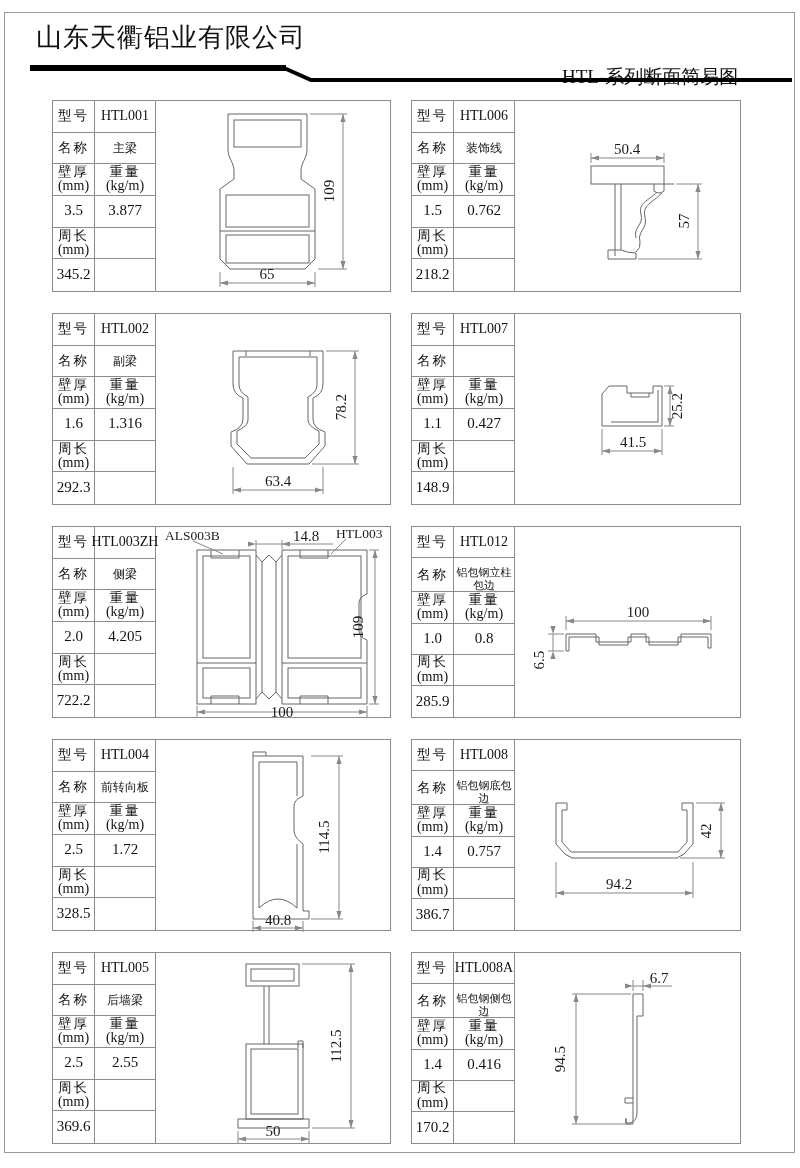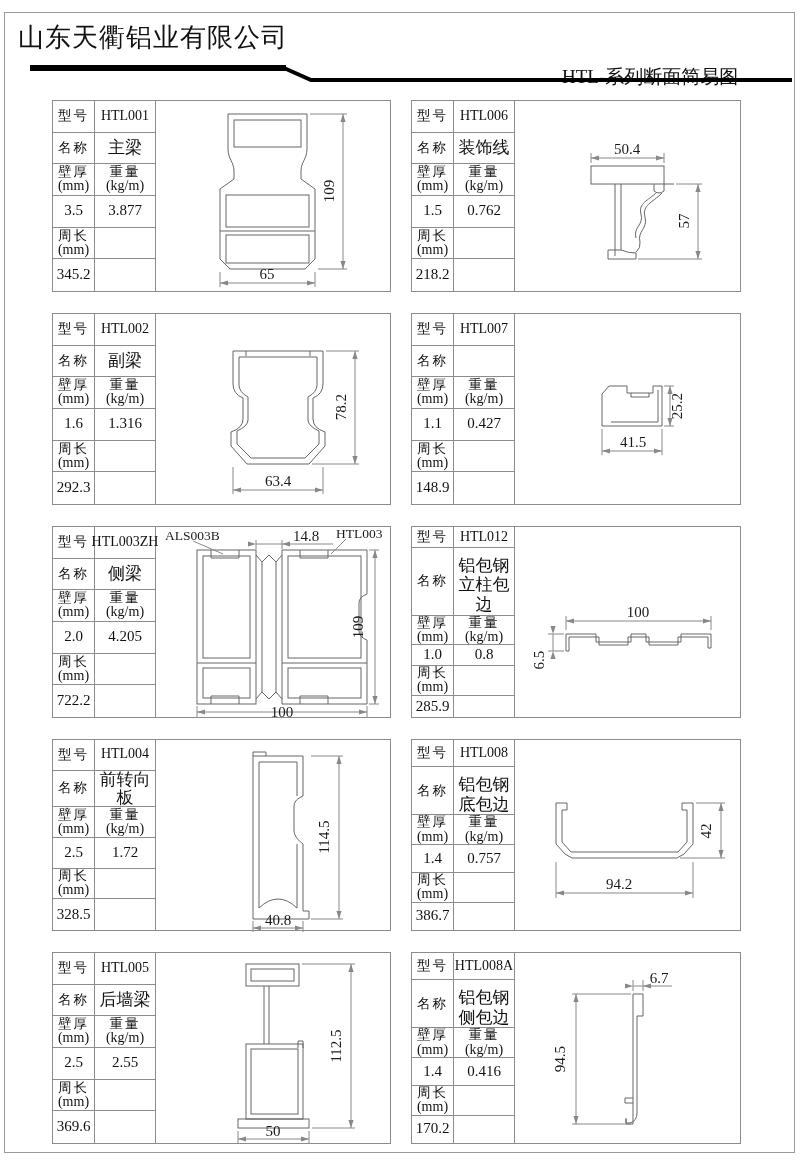--- a/index.html
+++ b/index.html
@@ -1,36 +1,36 @@
 <!DOCTYPE html>
 <html><head>
 <meta charset="utf-8">
 <style>
   html,body{margin:0;padding:0;}
   body{width:800px;height:1168px;background:#fff;position:relative;overflow:hidden;
        font-family:"Liberation Serif","DejaVu Serif",serif;color:#111;}
   .page-border{position:absolute;left:4px;top:12px;width:789px;height:1139px;
        border:1px solid #9a9a9a;}
-  .company-title{position:absolute;left:18px;top:20px;font-size:26px;letter-spacing:1px;
+  .company-title{position:absolute;left:36px;top:20px;font-size:26px;letter-spacing:1px;
        white-space:nowrap;font-weight:500;}
   .doc-subtitle{position:absolute;left:562px;top:64px;font-size:19px;white-space:nowrap;}
   .header-rule{position:absolute;left:0;top:64px;}
   .panel{position:absolute;border:1px solid #8c8c8c;box-sizing:border-box;background:#fff;}
   .spec-table{position:absolute;left:0;top:0;height:100%;width:104px;
        display:grid;grid-template-columns:42px 61px;grid-template-rows:repeat(6,1fr);}
   .cell{border-right:1px solid #8c8c8c;border-bottom:1px solid #8c8c8c;
        display:flex;flex-direction:column;align-items:center;justify-content:center;
        text-align:center;overflow:visible;line-height:1.05;}
   .cell.r6{border-bottom:none;}
   .lbl-main{font-size:13.5px;letter-spacing:2px;white-space:nowrap;}
   .lbl-unit{font-size:14px;letter-spacing:0;}
   .val{font-size:15px;}
   .val-model{font-size:14px;white-space:nowrap;}
-  .val-name{font-size:17px;}
-  .val-name.small{font-size:17px;line-height:1.15;margin-top:8px;}
+  .val-name{font-size:12px;}
+  .val-name.small{font-size:11px;line-height:1.15;margin-top:8px;}
   .drawing{position:absolute;left:0;top:0;}
   .prof{stroke:#666;fill:none;stroke-width:1;}
   .dim{stroke:#888;fill:none;stroke-width:1;}
   .dim polygon{fill:#888;stroke:none;}
   .dtxt{fill:#1a1a1a;font-size:15px;}
   .ann{fill:#1a1a1a;font-size:13.5px;}
   svg text{font-family:"Liberation Serif","DejaVu Serif",serif;}
 </style>
 </head>
 <body>

